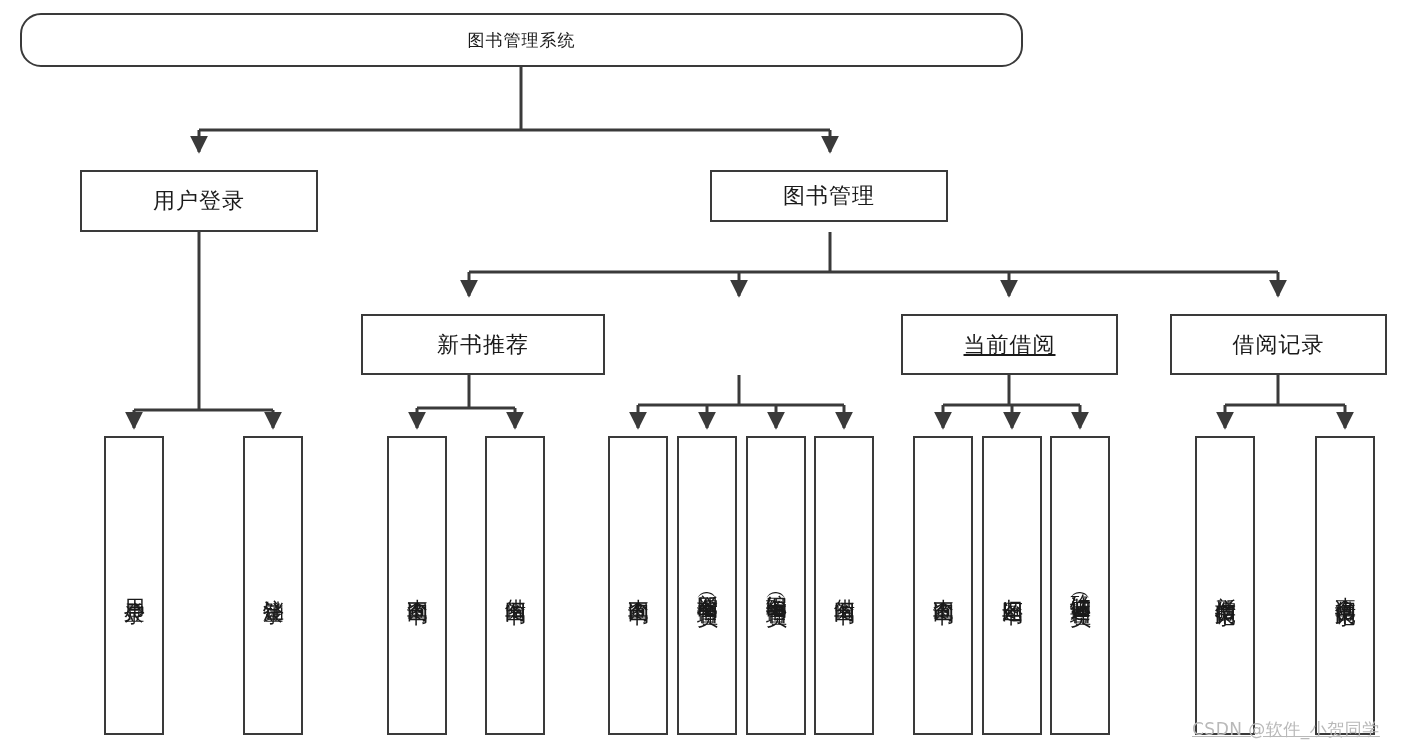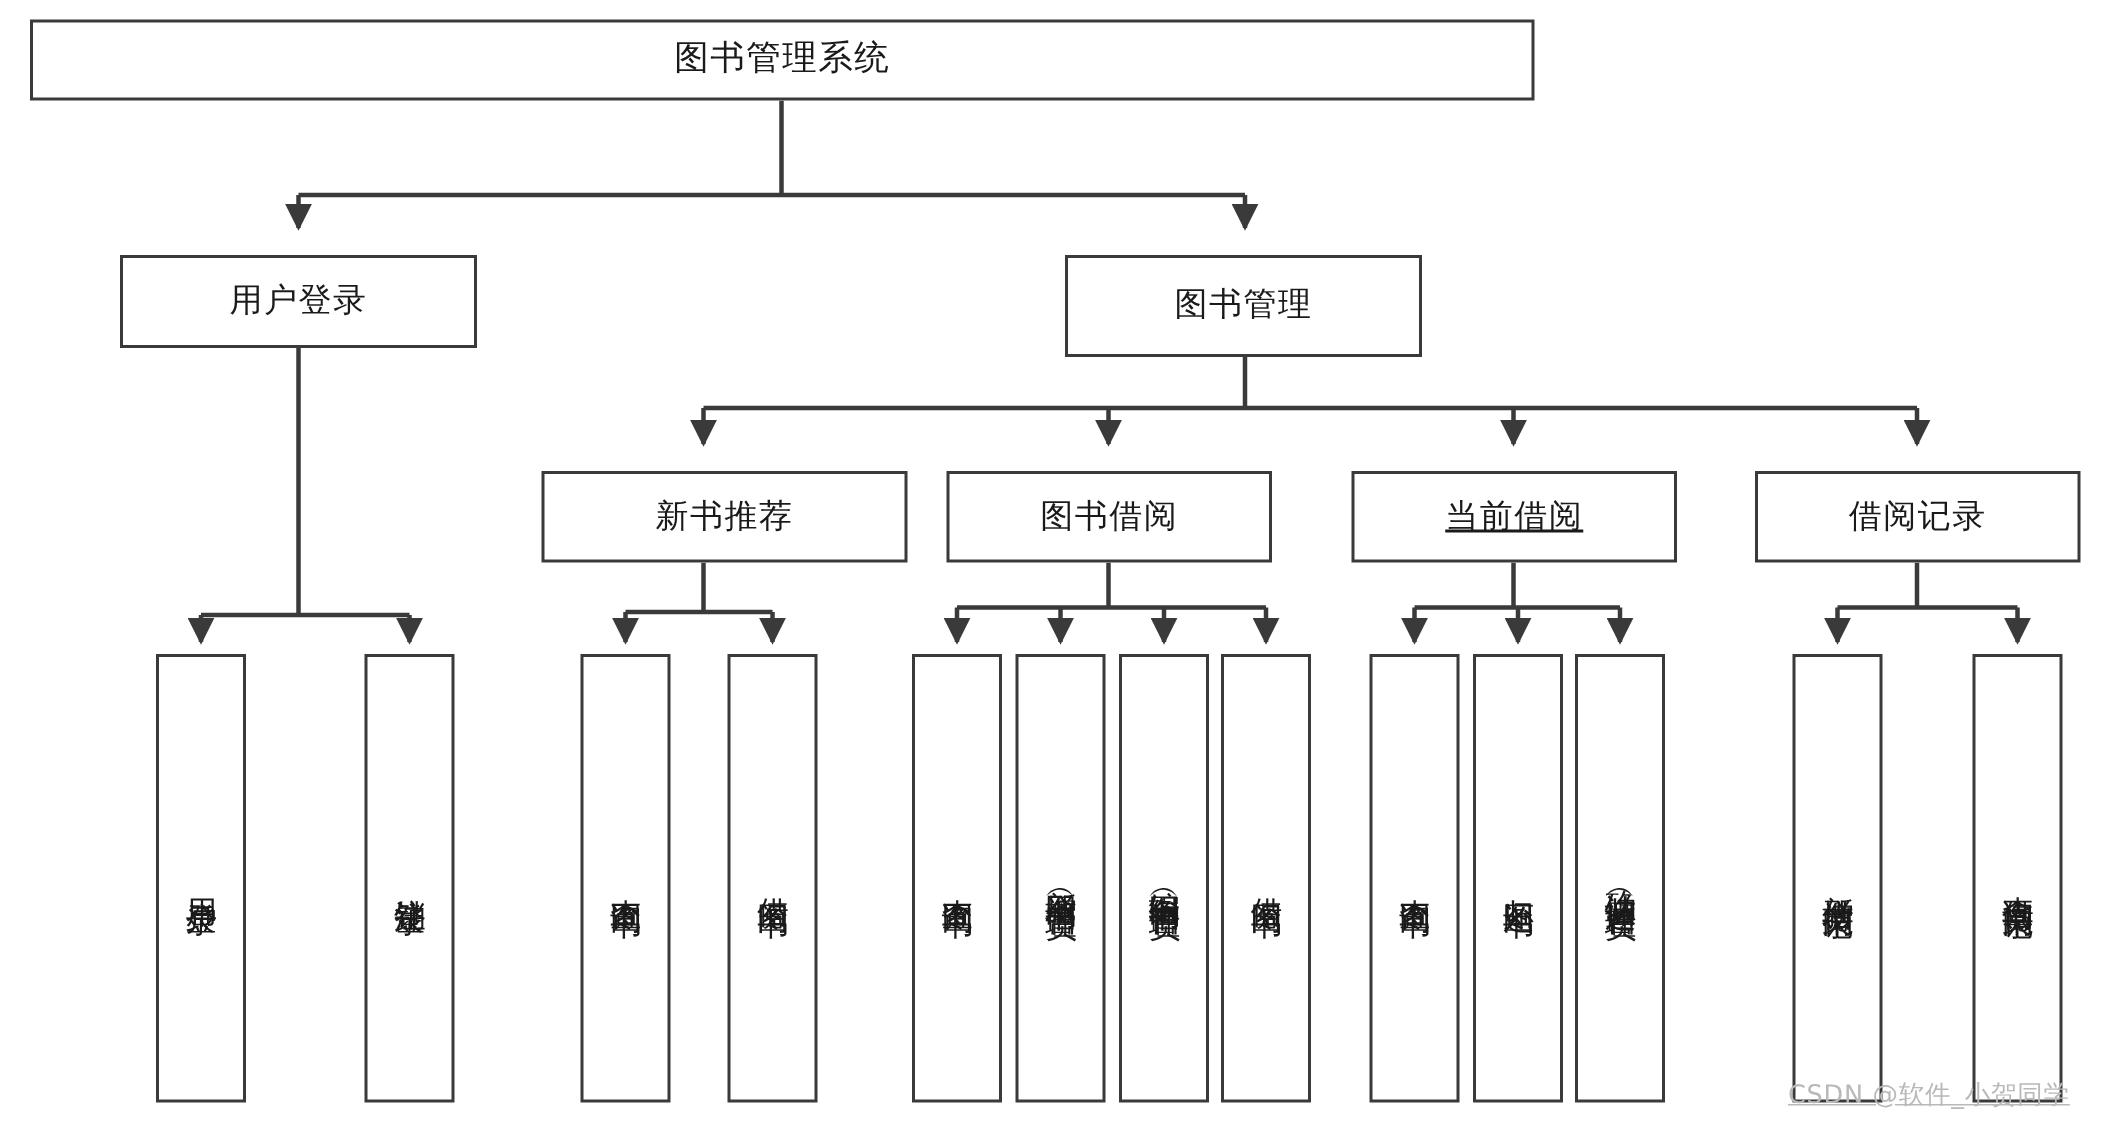--- a/index.html
+++ b/index.html
@@ -45,21 +45,22 @@
     
     font-size: 21px;
     writing-mode: vertical-rl;
     text-orientation: upright;
     letter-spacing: 2px;
     padding: 6px 0;
     align-items: center;
     justify-content: center;
   }
   .node.root {
-    font-size: 23px;
+    font-size: 17px;
+    border-radius: 21px;
   }
   .watermark {
     position: absolute;
     font-size: 17px;
     color: #b9b9b9;
     white-space: nowrap;
     letter-spacing: 0.5px;
     z-index: 5;
   }
 </style>
@@ -118,29 +119,26 @@
     </g>
   </svg>
 
   <div class="node h root" style="left:20px; top:13px; width:1003px; height:54px;">
     <span>图书管理系统</span>
   </div>
 
   <div class="node h" style="left:80px; top:170px; width:238px; height:62px;">
     <span>用户登录</span>
   </div>
-  <div class="node h" style="left:710px; top:170px; width:238px; height:68px;">
+  <div class="node h" style="left:710px; top:170px; width:238px; height:52px;">
     <span>图书管理</span>
   </div>
 
   <div class="node h" style="left:361px; top:314px; width:244px; height:61px;">
     <span>新书推荐</span>
-  </div>
-  <div class="node h" style="left:631px; top:314px; width:217px; height:61px;">
-    <span>图书借阅</span>
   </div>
   <div class="node h" style="left:901px; top:314px; width:217px; height:61px;text-decoration:underline;">
     <span>当前借阅</span>
   </div>
   <div class="node h" style="left:1170px; top:314px; width:217px; height:61px;">
     <span>借阅记录</span>
   </div>
 
   <div class="node v" style="left:104px; top:436px; width:60px; height:299px;">
     <span>用户登录</span>

